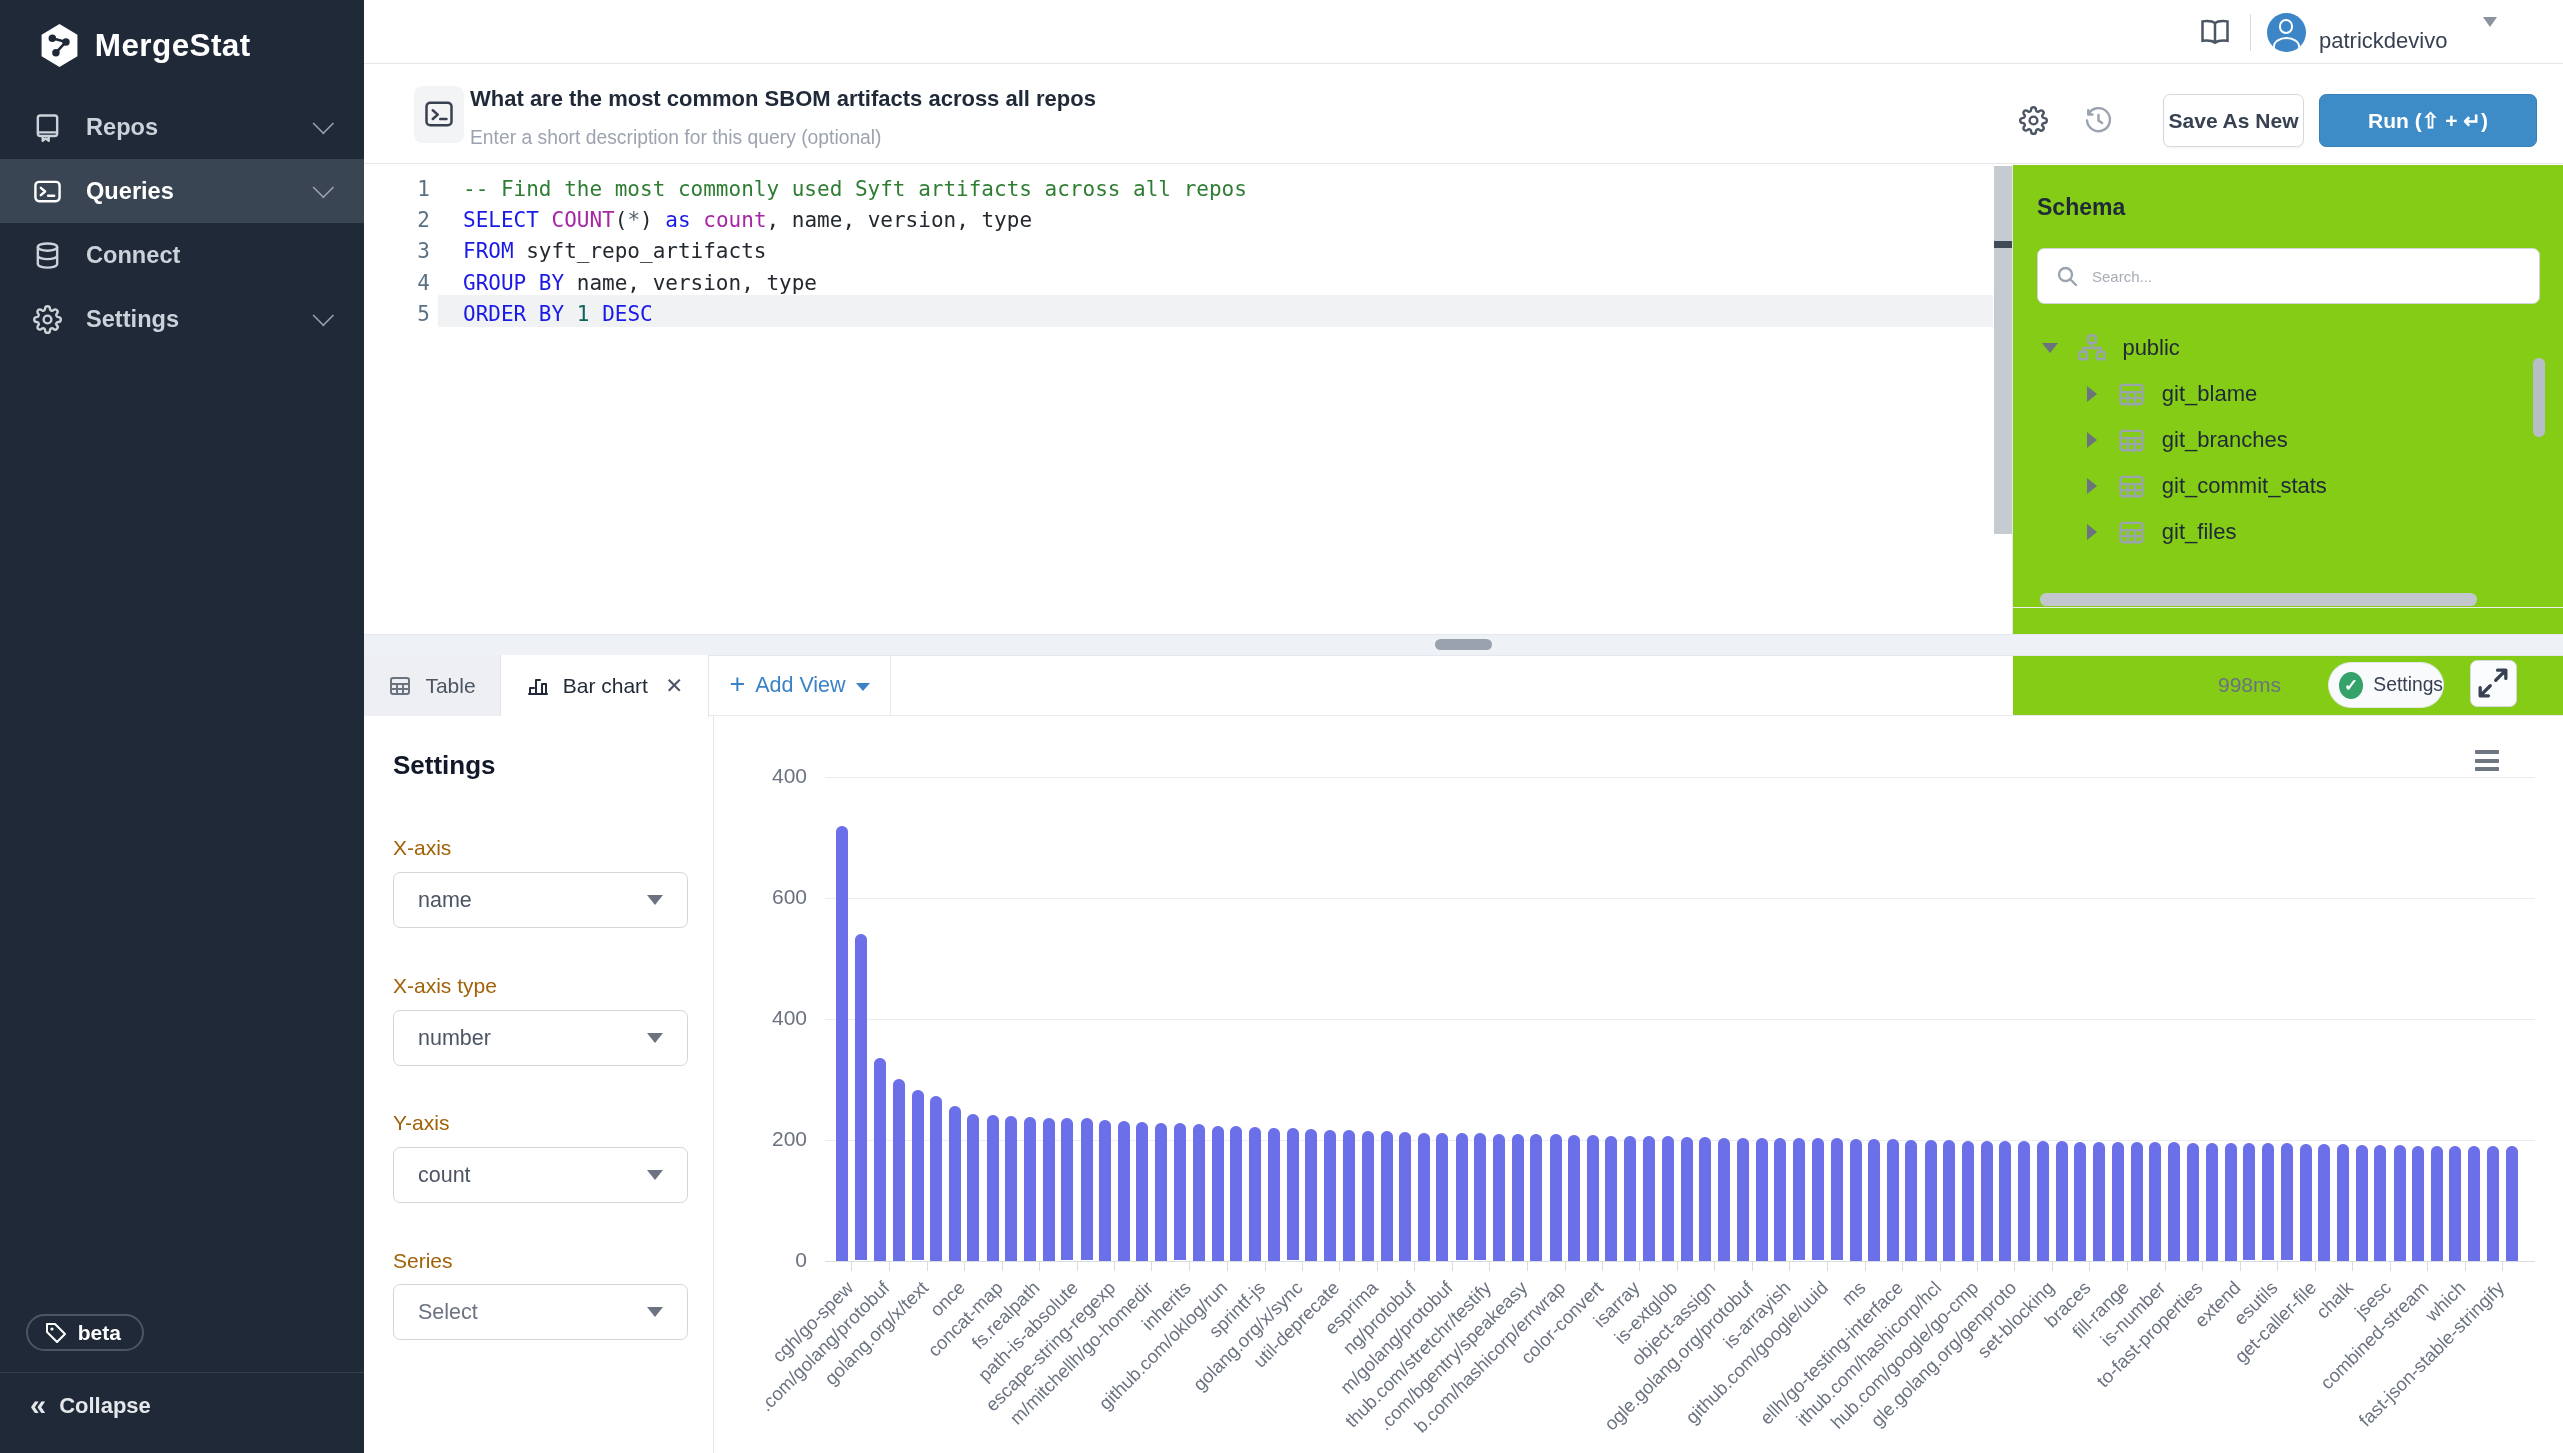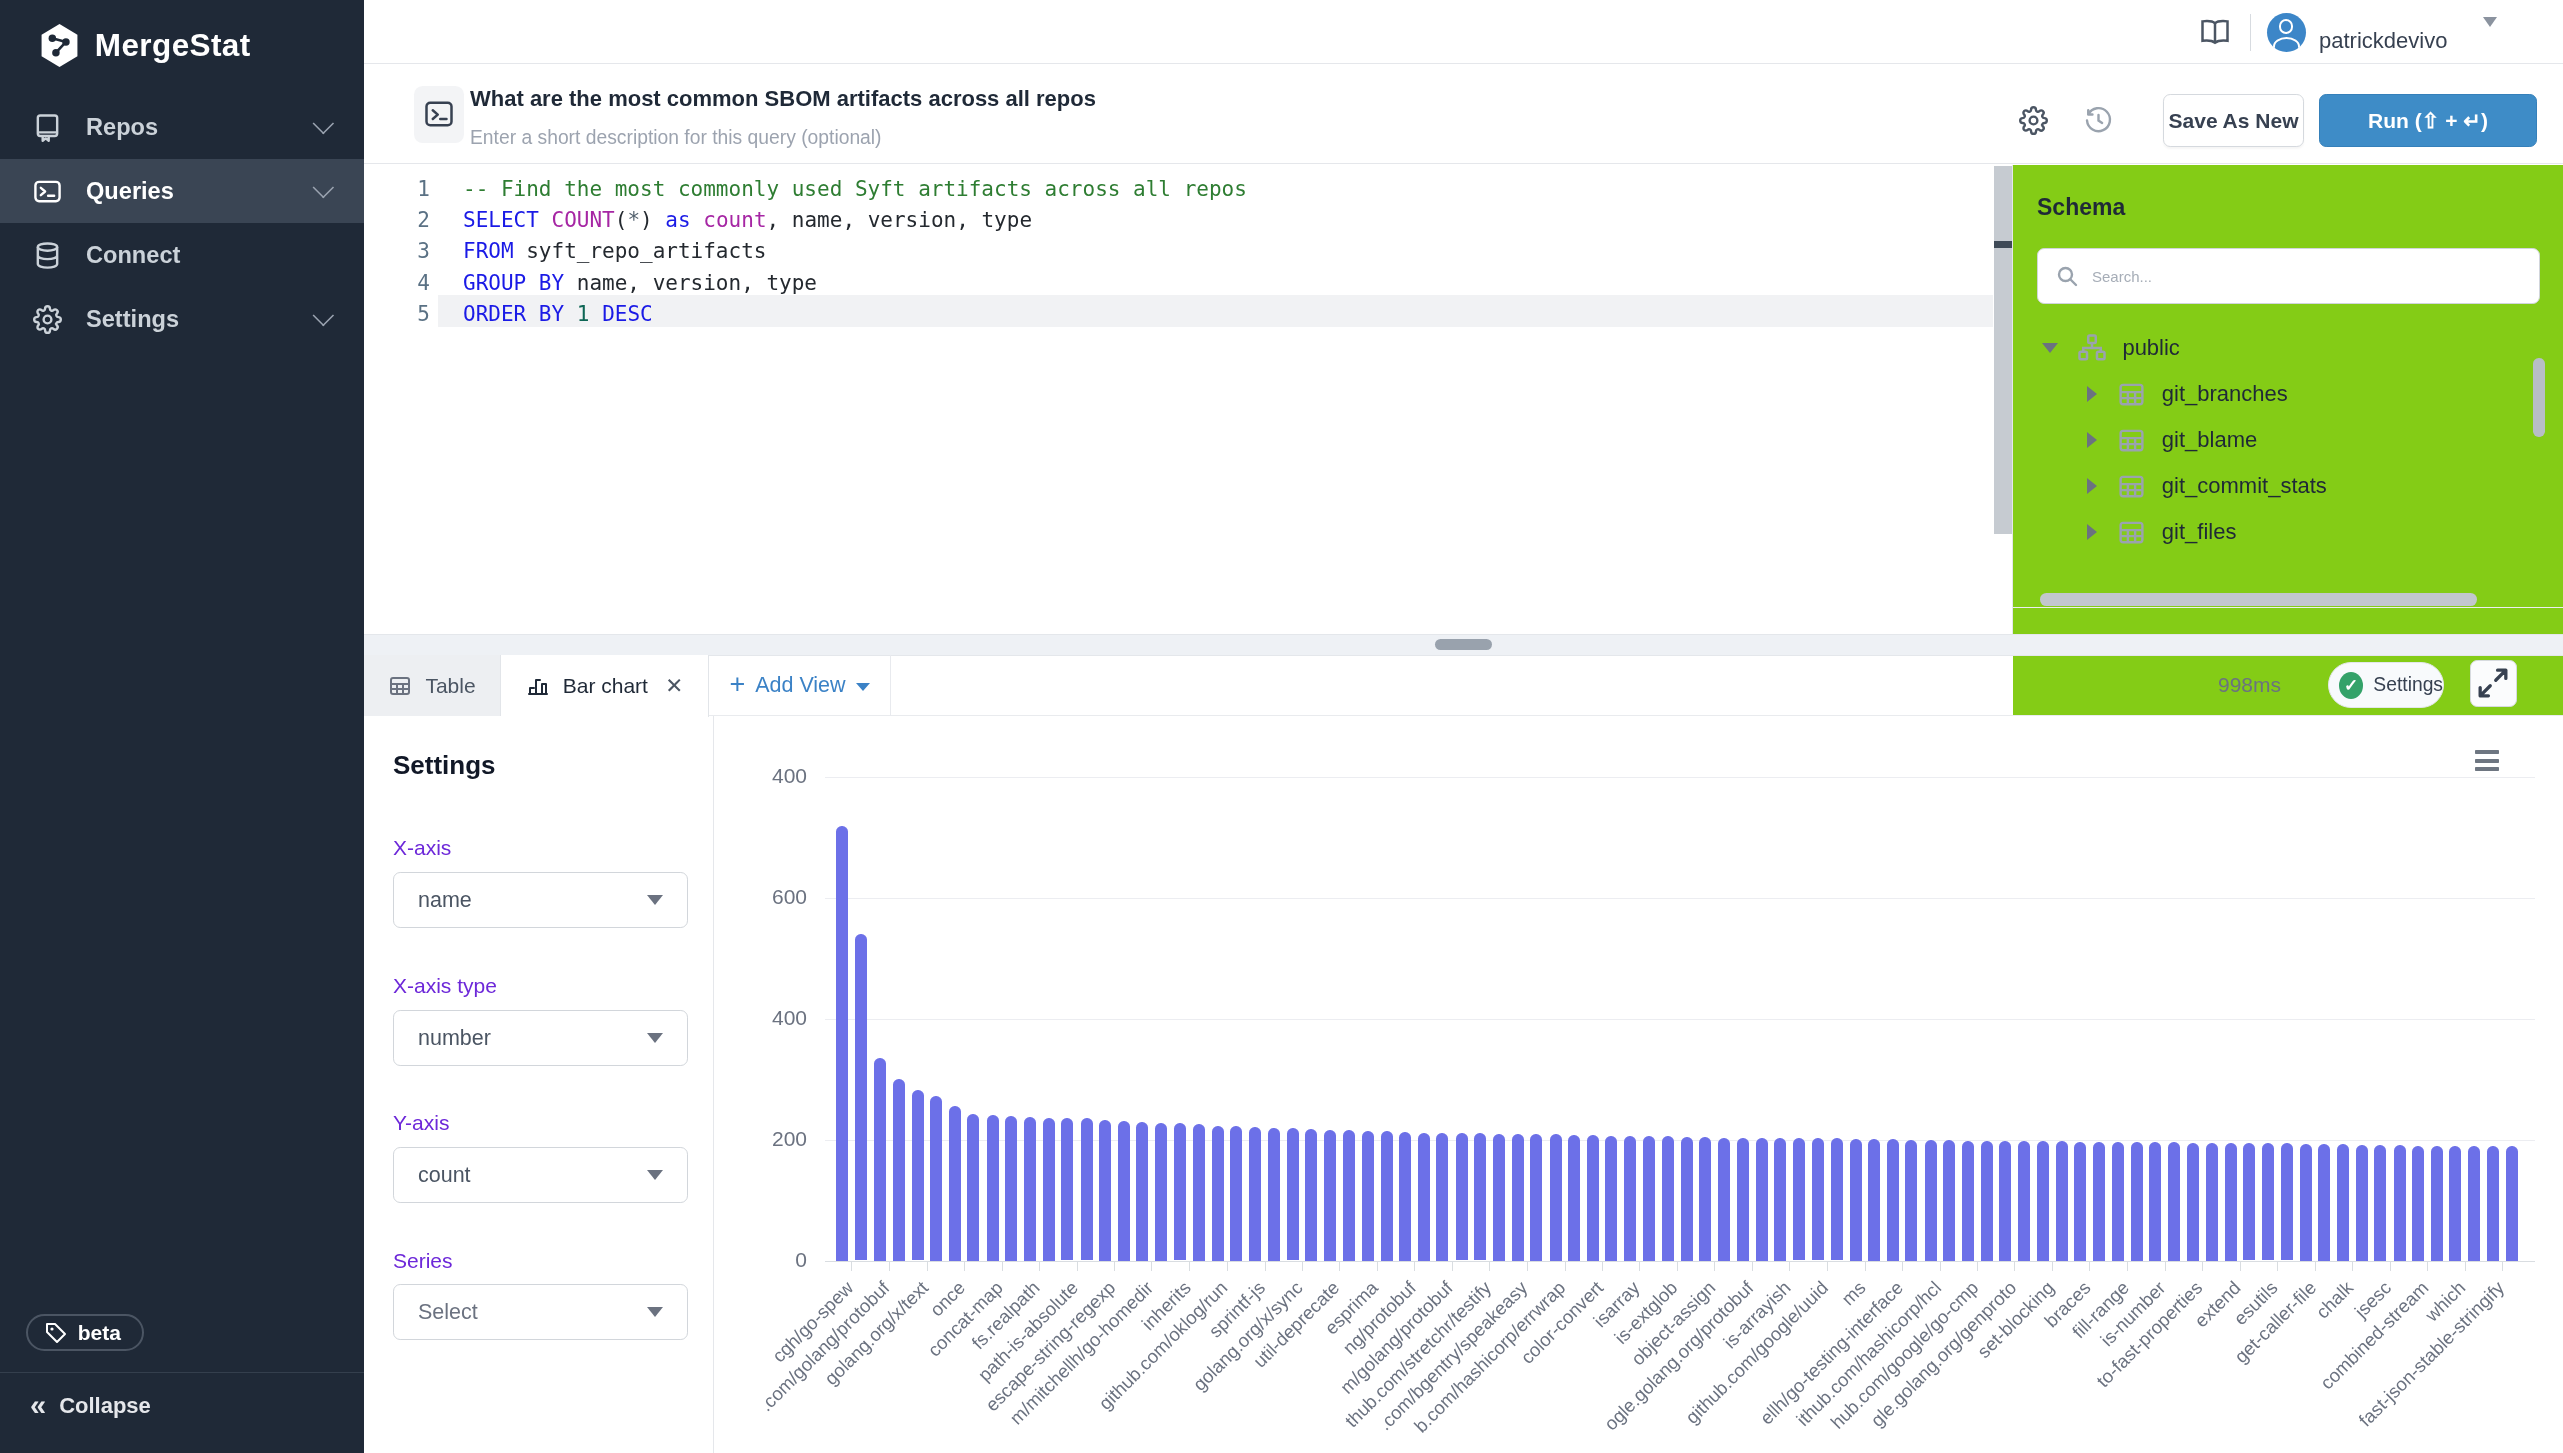--- a/index.html
+++ b/index.html
@@ -83,21 +83,21 @@
   .addview-caret { width:0; height:0; border-left:7.2px solid transparent; border-right:7.2px solid transparent; border-top:8.6px solid #3b82c6; margin-top:2.9px; }
   .duration { position:absolute; left:2218px; top:673px; font-size:21px; color:#6b7280; }
   .success-pill { position:absolute; left:2328px; top:662px; width:116px; height:46px; background:#f8fafc; border:1.4px solid #e3e7eb; border-radius:715px; display:flex; align-items:center; padding-left:10px; gap:10px; }
   .success-dot { width:27px; height:27px; border-radius:50%; background:#34a269; color:#fff; font-size:17px; display:flex; align-items:center; justify-content:center; font-weight:700; }
   .success-text { font-size:19.3px; color:#374151; font-weight:500; }
   .expand-btn { position:absolute; left:2470px; top:660px; width:47px; height:47px; border:1.4px solid #d7dbdf; background:#fbfcfd; border-radius:7.2px; cursor:pointer; }
 
   
   .settings-col { position:absolute; left:364px; top:716px; width:350px; height:737px; background:#fff; border-right:1.4px solid #e5e7eb; }
   .settings-title { position:absolute; left:29px; top:34px; font-size:26px; font-weight:700; color:#111827; }
-  .field-label { position:absolute; left:29px; font-size:21px; color:#6d28d9; font-weight:500; }
+  .field-label { position:absolute; left:29px; font-size:21px; color:#a16207; font-weight:500; }
   .select { position:absolute; left:29px; width:295px; height:56px; border:1.4px solid #d2d6db; border-radius:7.2px; background:#fff; display:flex; align-items:center; padding:0 24px; cursor:pointer; }
   .select .sel-value { font-size:21.5px; color:#4b5563; flex:1; }
   .select .sel-caret { width:0; height:0; border-left:8.6px solid transparent; border-right:8.6px solid transparent; border-top:10.7px solid #6b7280; }
 
   
   .chart { position:absolute; left:714px; top:716px; width:1849px; height:737px; background:#fff; overflow:hidden; }
   .gridline { position:absolute; height:1.4px; background:#ecedf1; }
   .axisline { position:absolute; height:1.4px; background:#d9dde1; }
   .ytick-label { position:absolute; width:93px; text-align:right; font-size:21px; color:#6b7280; }
   .bar { position:absolute; width:11.5px; background:#6c70e8; border-radius:5.7px 5.7px 0 0; }
@@ -275,31 +275,31 @@
     </div>
     <div id="schema-tables">
         <div class="tree-row" style="padding-left: 74px;">
           <span class="caret-right"></span>
           <span style="margin-left:20px;">
             <svg width="29" height="29" viewBox="0 0 24 24" fill="none" stroke="#9aa3ae" stroke-width="2">
               <rect x="3" y="4" width="18" height="16" rx="2"></rect>
               <path d="M3 10 H21 M3 15 H21 M9 10 V20 M15 10 V20"></path>
             </svg>
           </span>
-          <span class="tree-label">git_branches</span>
+          <span class="tree-label">git_blame</span>
         </div>
         <div class="tree-row" style="padding-left: 74px;">
           <span class="caret-right"></span>
           <span style="margin-left:20px;">
             <svg width="29" height="29" viewBox="0 0 24 24" fill="none" stroke="#9aa3ae" stroke-width="2">
               <rect x="3" y="4" width="18" height="16" rx="2"></rect>
               <path d="M3 10 H21 M3 15 H21 M9 10 V20 M15 10 V20"></path>
             </svg>
           </span>
-          <span class="tree-label">git_blame</span>
+          <span class="tree-label">git_branches</span>
         </div>
         <div class="tree-row" style="padding-left: 74px;">
           <span class="caret-right"></span>
           <span style="margin-left:20px;">
             <svg width="29" height="29" viewBox="0 0 24 24" fill="none" stroke="#9aa3ae" stroke-width="2">
               <rect x="3" y="4" width="18" height="16" rx="2"></rect>
               <path d="M3 10 H21 M3 15 H21 M9 10 V20 M15 10 V20"></path>
             </svg>
           </span>
           <span class="tree-label">git_commit_stats</span>

